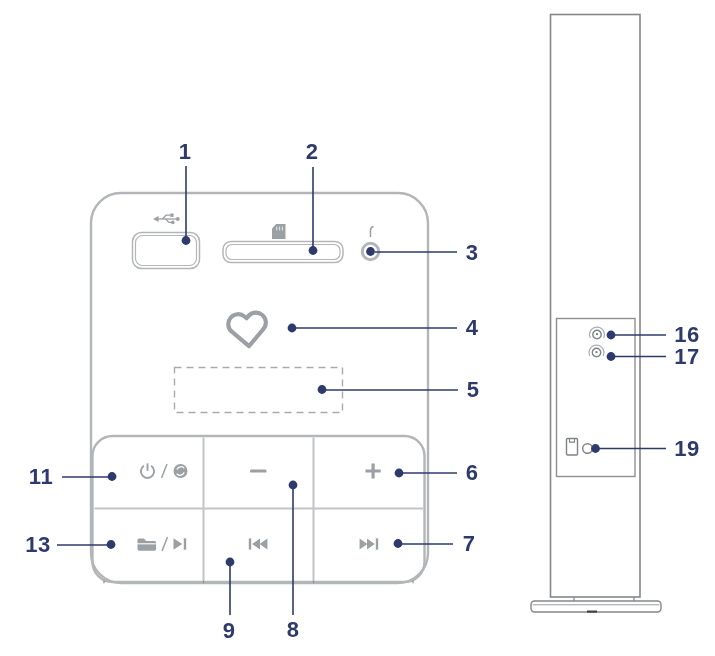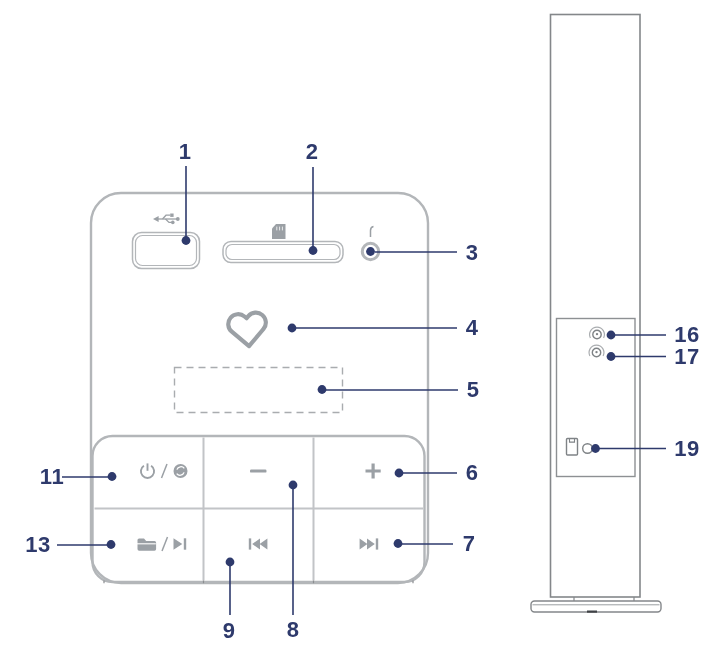--- a/index.html
+++ b/index.html
@@ -181,18 +181,18 @@
 <div class="callout-num" style="left:185px;top:152px;">1</div>
 <div class="callout-num" style="left:312px;top:152px;">2</div>
 <div class="callout-num" style="left:472px;top:253px;">3</div>
 <div class="callout-num" style="left:472px;top:328px;">4</div>
 <div class="callout-num" style="left:473px;top:390px;">5</div>
 <div class="callout-num" style="left:472px;top:473px;">6</div>
 <div class="callout-num" style="left:469px;top:544px;">7</div>
 <div class="callout-num" style="left:293px;top:630px;">8</div>
 <div class="callout-num" style="left:229px;top:631px;">9</div>
 <div class="callout-num" style="left:38px;top:545px;">13</div>
-<div class="callout-num" style="left:52px;top:477px;">11</div>
+<div class="callout-num" style="left:41px;top:477px;">11</div>
 <div class="callout-num" style="left:687px;top:335px;">16</div>
 <div class="callout-num" style="left:687px;top:357px;">17</div>
 <div class="callout-num" style="left:687px;top:449px;">19</div>
 
 </div>
 
 </body></html>

